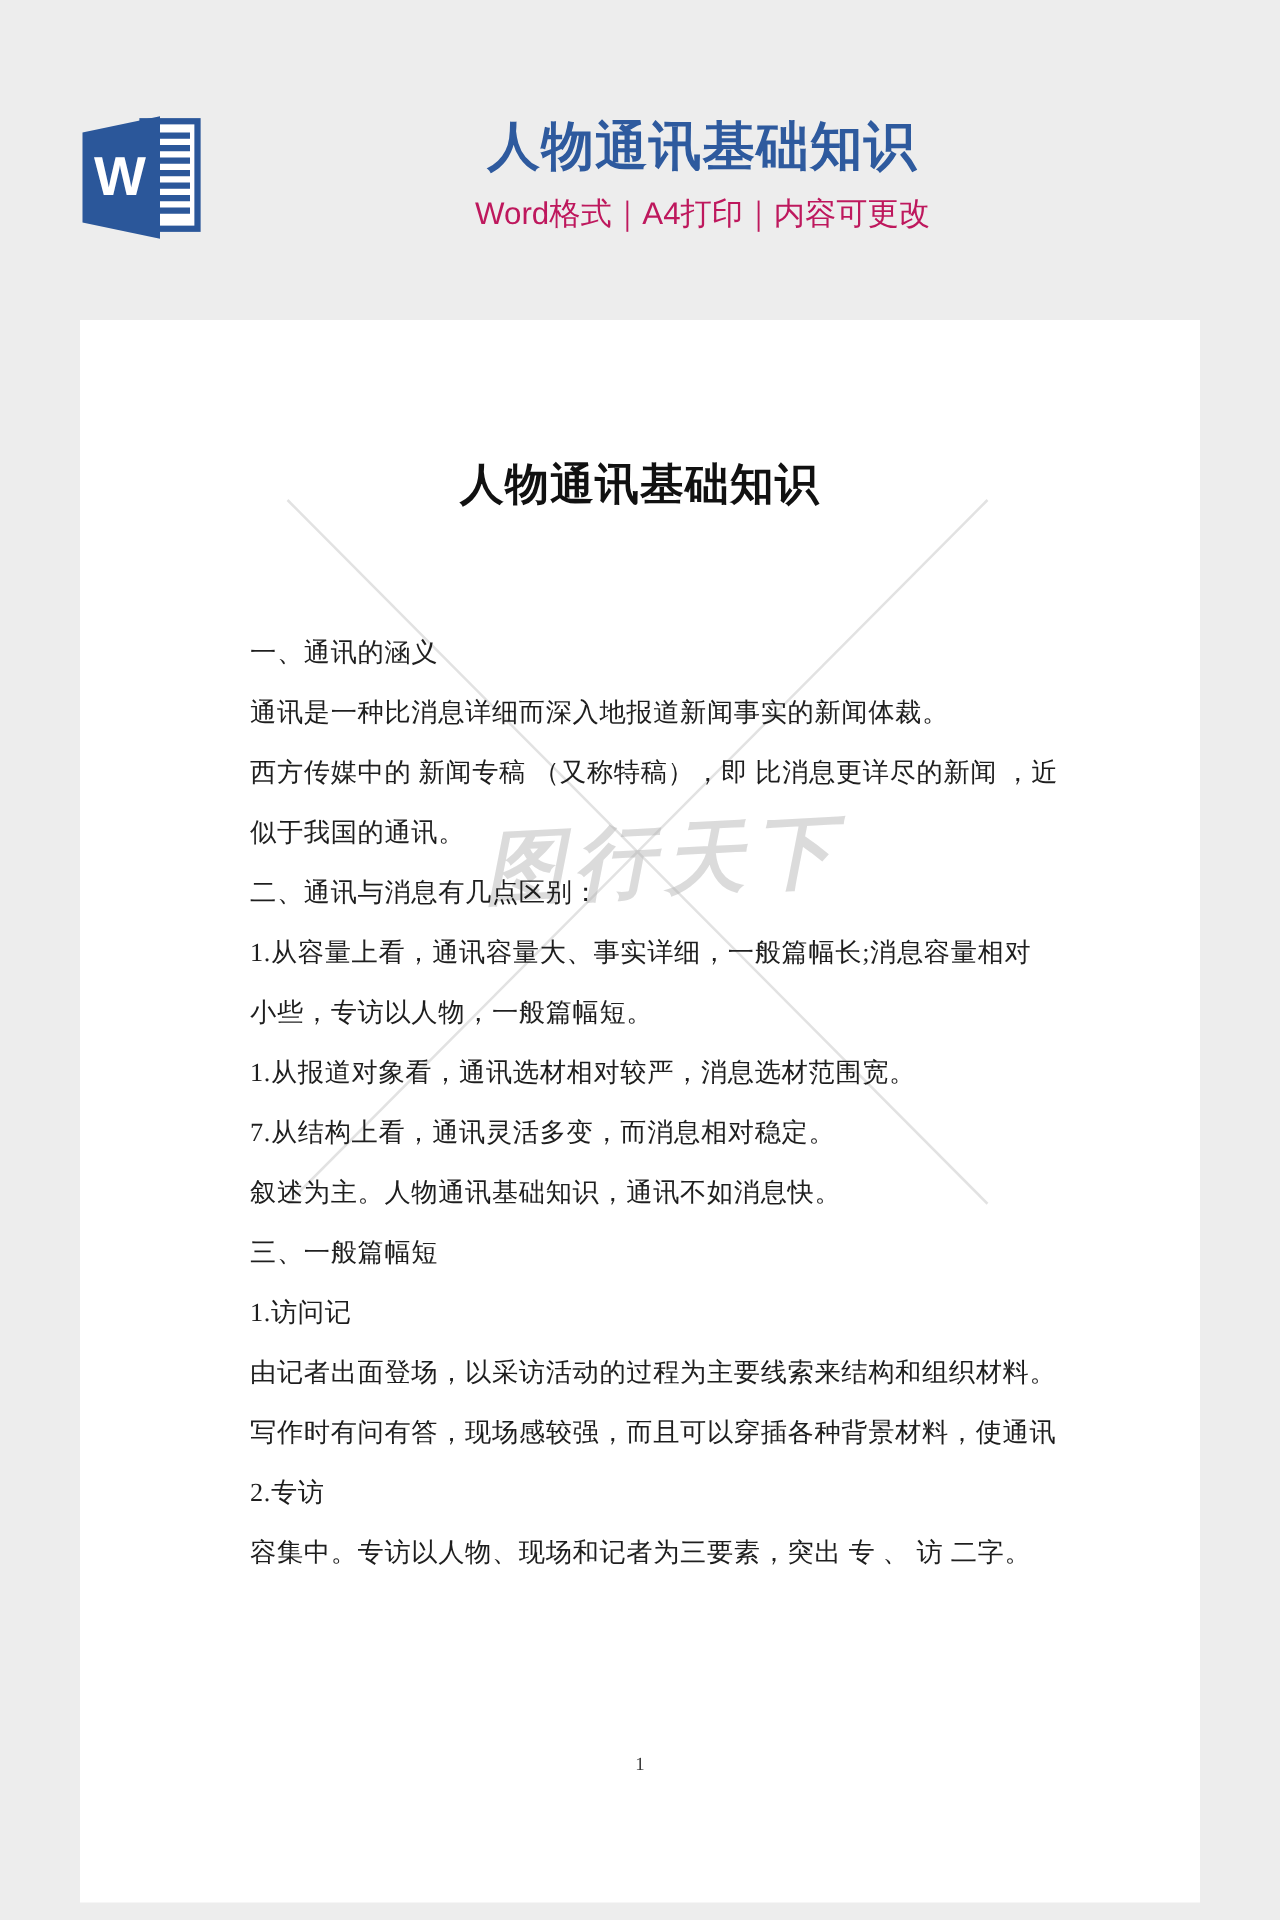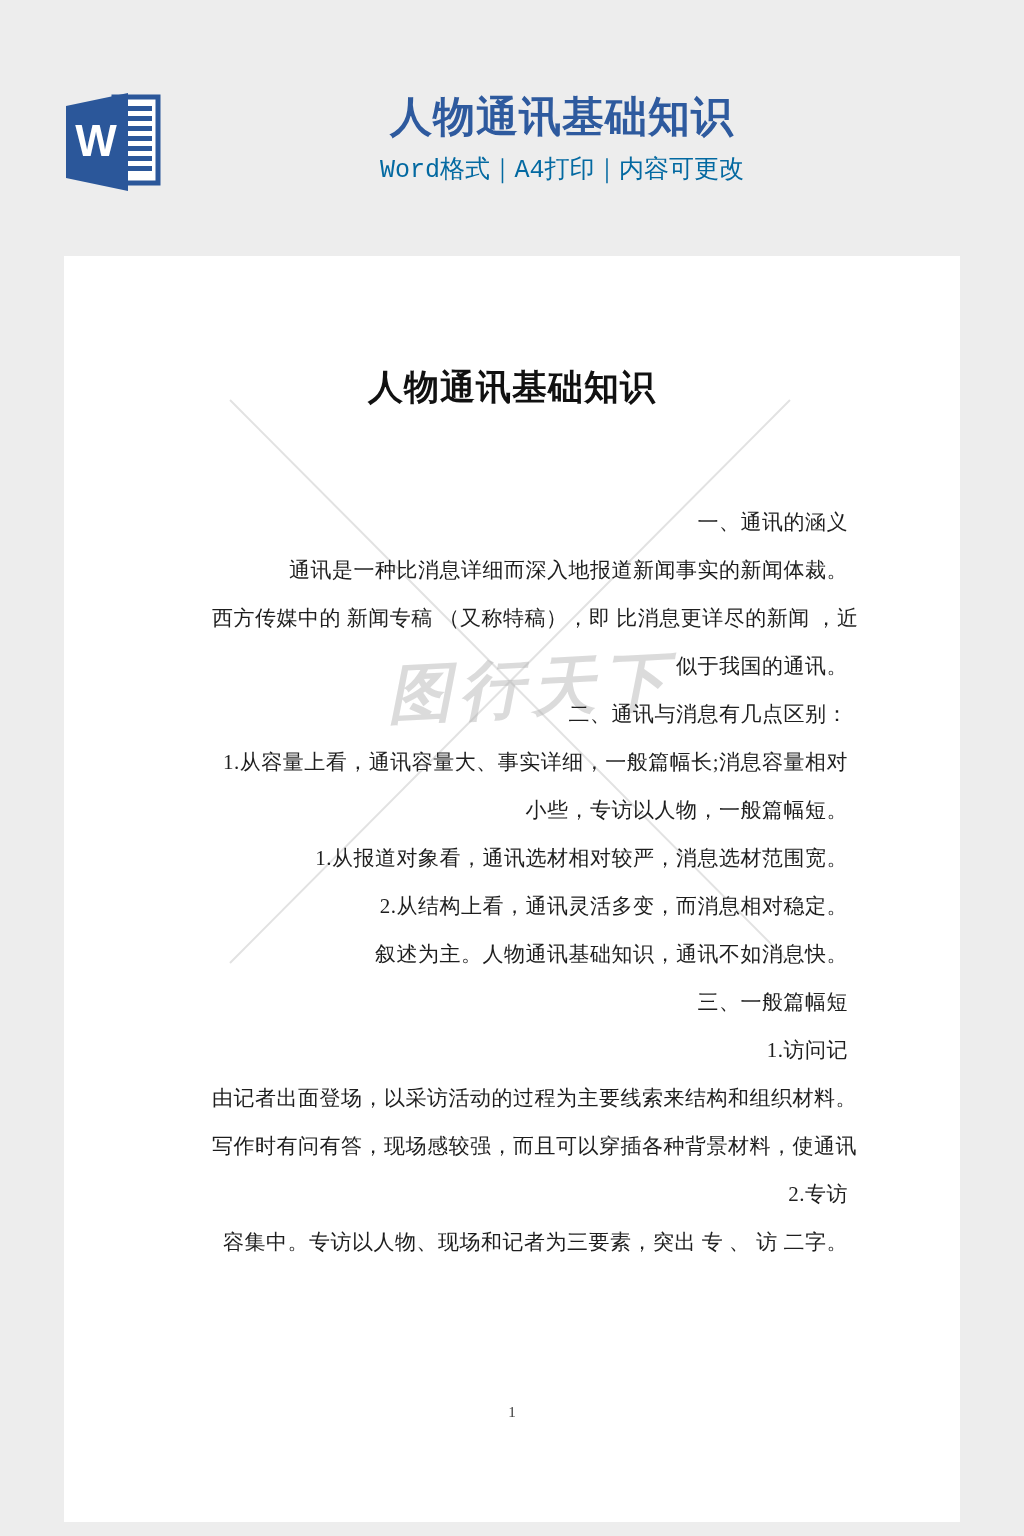--- a/index.html
+++ b/index.html
@@ -37,23 +37,22 @@
   .header-title {
     font-size: 42px;
     font-weight: bold;
     color: #2e5a9e;
     line-height: 50px;
     letter-spacing: 1px;
   }
   .header-subtitle {
     margin-top: 14px;
     font-size: 25px;
-    color: #0369a1;
+    color: #be185d;
     line-height: 30px;
-    font-family: Liberation Mono, monospace;
   }
 
   
   .doc-page {
     position: absolute;
     left: 64px;
     top: 256px;
     width: 896px;
     height: 1266px;
     background: #ffffff;
@@ -88,23 +87,22 @@
     text-align: center;
     font-family: "Liberation Serif", "DejaVu Serif", serif;
     font-size: 35px;
     font-weight: bold;
     color: #111111;
     letter-spacing: 1px;
   }
   .doc-body {
     position: absolute;
     top: 242px;
-    left: 148px;
+    left: 136px;
     width: 636px;
-    text-align: right;
   }
   .doc-line {
     height: 48px;
     line-height: 48px;
     font-family: "Liberation Serif", "DejaVu Serif", serif;
     font-size: 21px;
     color: #1e1e1e;
     white-space: pre;
     letter-spacing: 0.5px;
   }
@@ -162,21 +160,21 @@
     <div class="doc-body">
 
     <div class="doc-line">一、通讯的涵义</div>
         <div class="doc-line">通讯是一种比消息详细而深入地报道新闻事实的新闻体裁。</div>
         <div class="doc-line">西方传媒中的 新闻专稿 （又称特稿），即 比消息更详尽的新闻 ，近</div>
         <div class="doc-line">似于我国的通讯。</div>
         <div class="doc-line">二、通讯与消息有几点区别：</div>
         <div class="doc-line">1.从容量上看，通讯容量大、事实详细，一般篇幅长;消息容量相对</div>
         <div class="doc-line">小些，专访以人物，一般篇幅短。</div>
         <div class="doc-line">1.从报道对象看，通讯选材相对较严，消息选材范围宽。</div>
-        <div class="doc-line">2.从结构上看，通讯灵活多变，而消息相对稳定。</div>
+        <div class="doc-line">7.从结构上看，通讯灵活多变，而消息相对稳定。</div>
         <div class="doc-line">叙述为主。人物通讯基础知识，通讯不如消息快。</div>
         <div class="doc-line">三、一般篇幅短</div>
         <div class="doc-line">1.访问记</div>
         <div class="doc-line">由记者出面登场，以采访活动的过程为主要线索来结构和组织材料。</div>
         <div class="doc-line">写作时有问有答，现场感较强，而且可以穿插各种背景材料，使通讯</div>
         <div class="doc-line">2.专访</div>
         <div class="doc-line">容集中。专访以人物、现场和记者为三要素，突出 专 、 访 二字。</div>
       </div>
 
     <div class="page-number">1</div>

